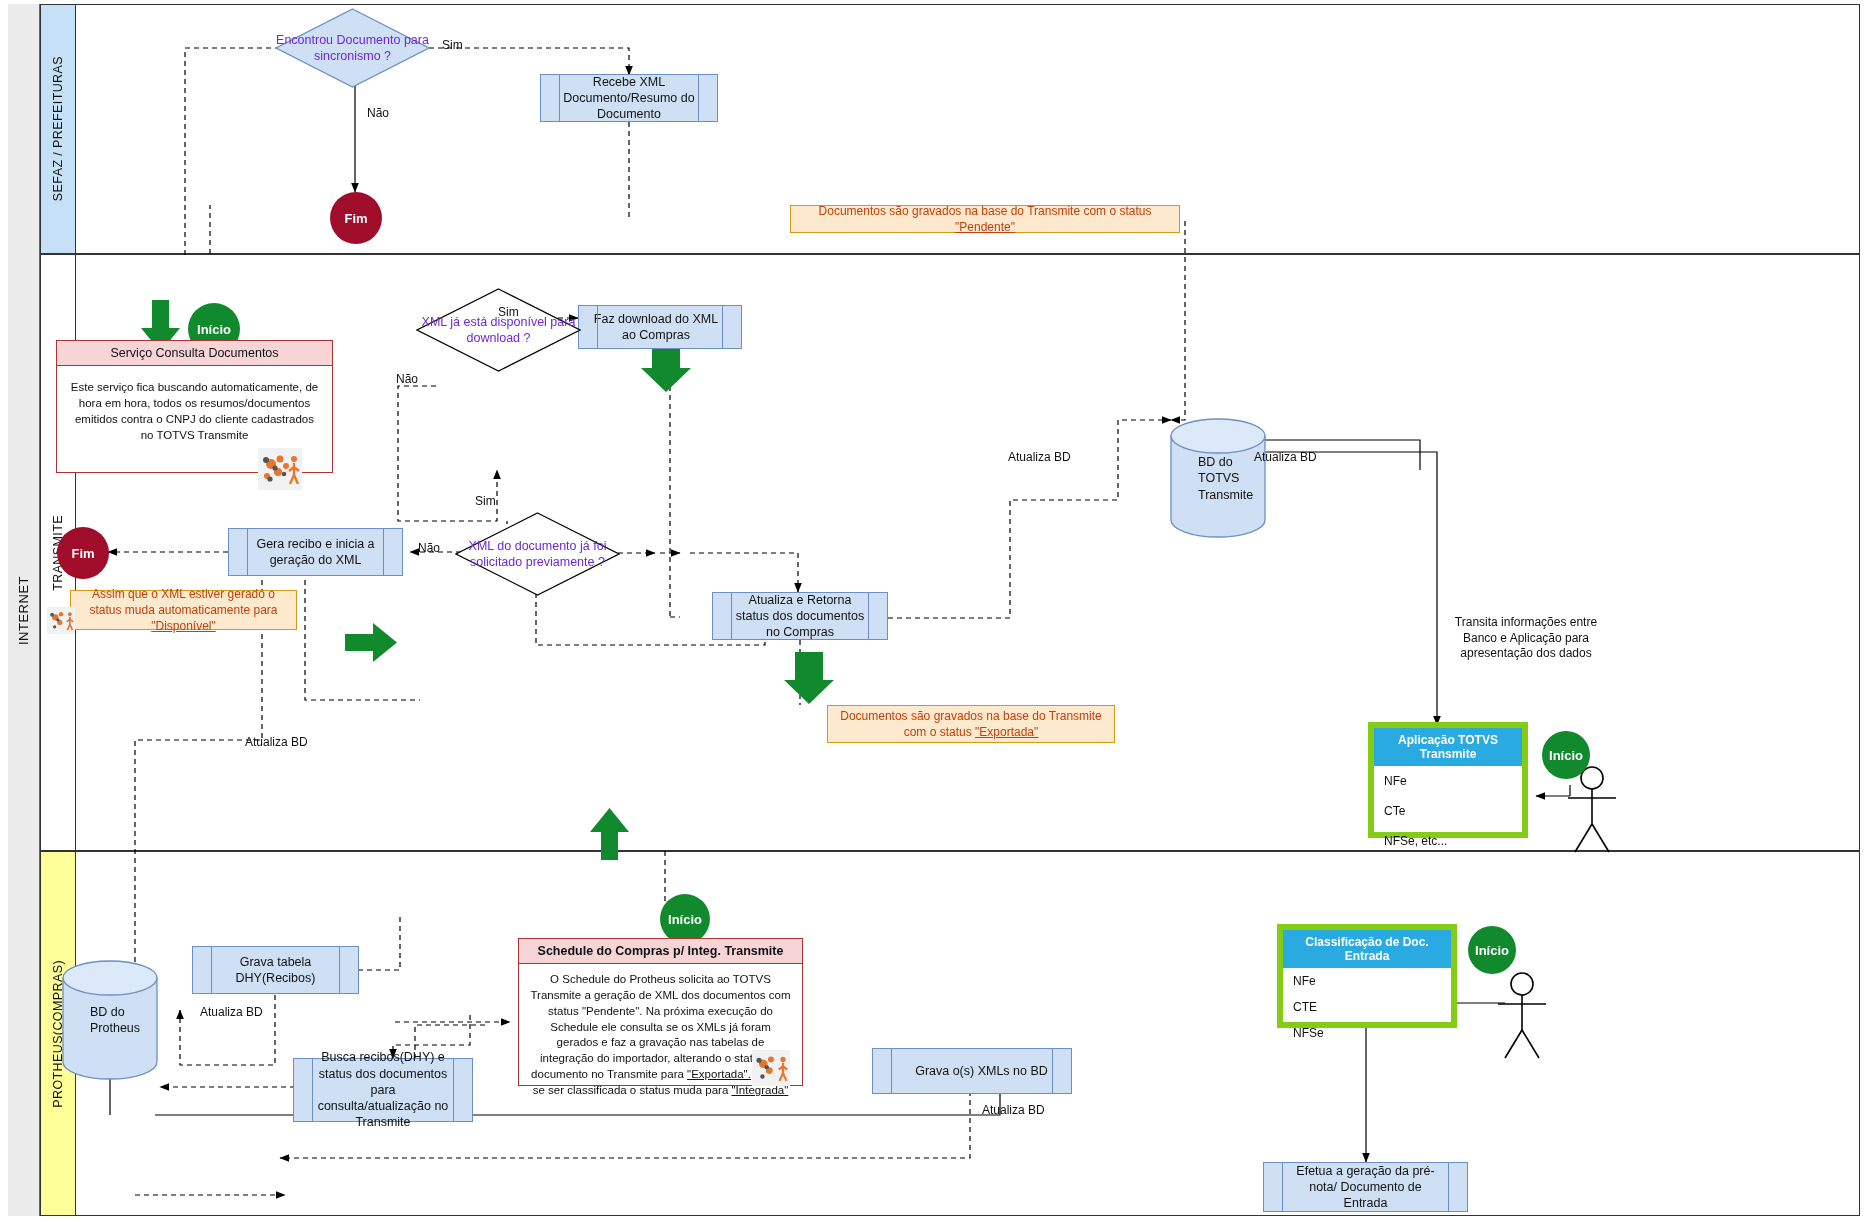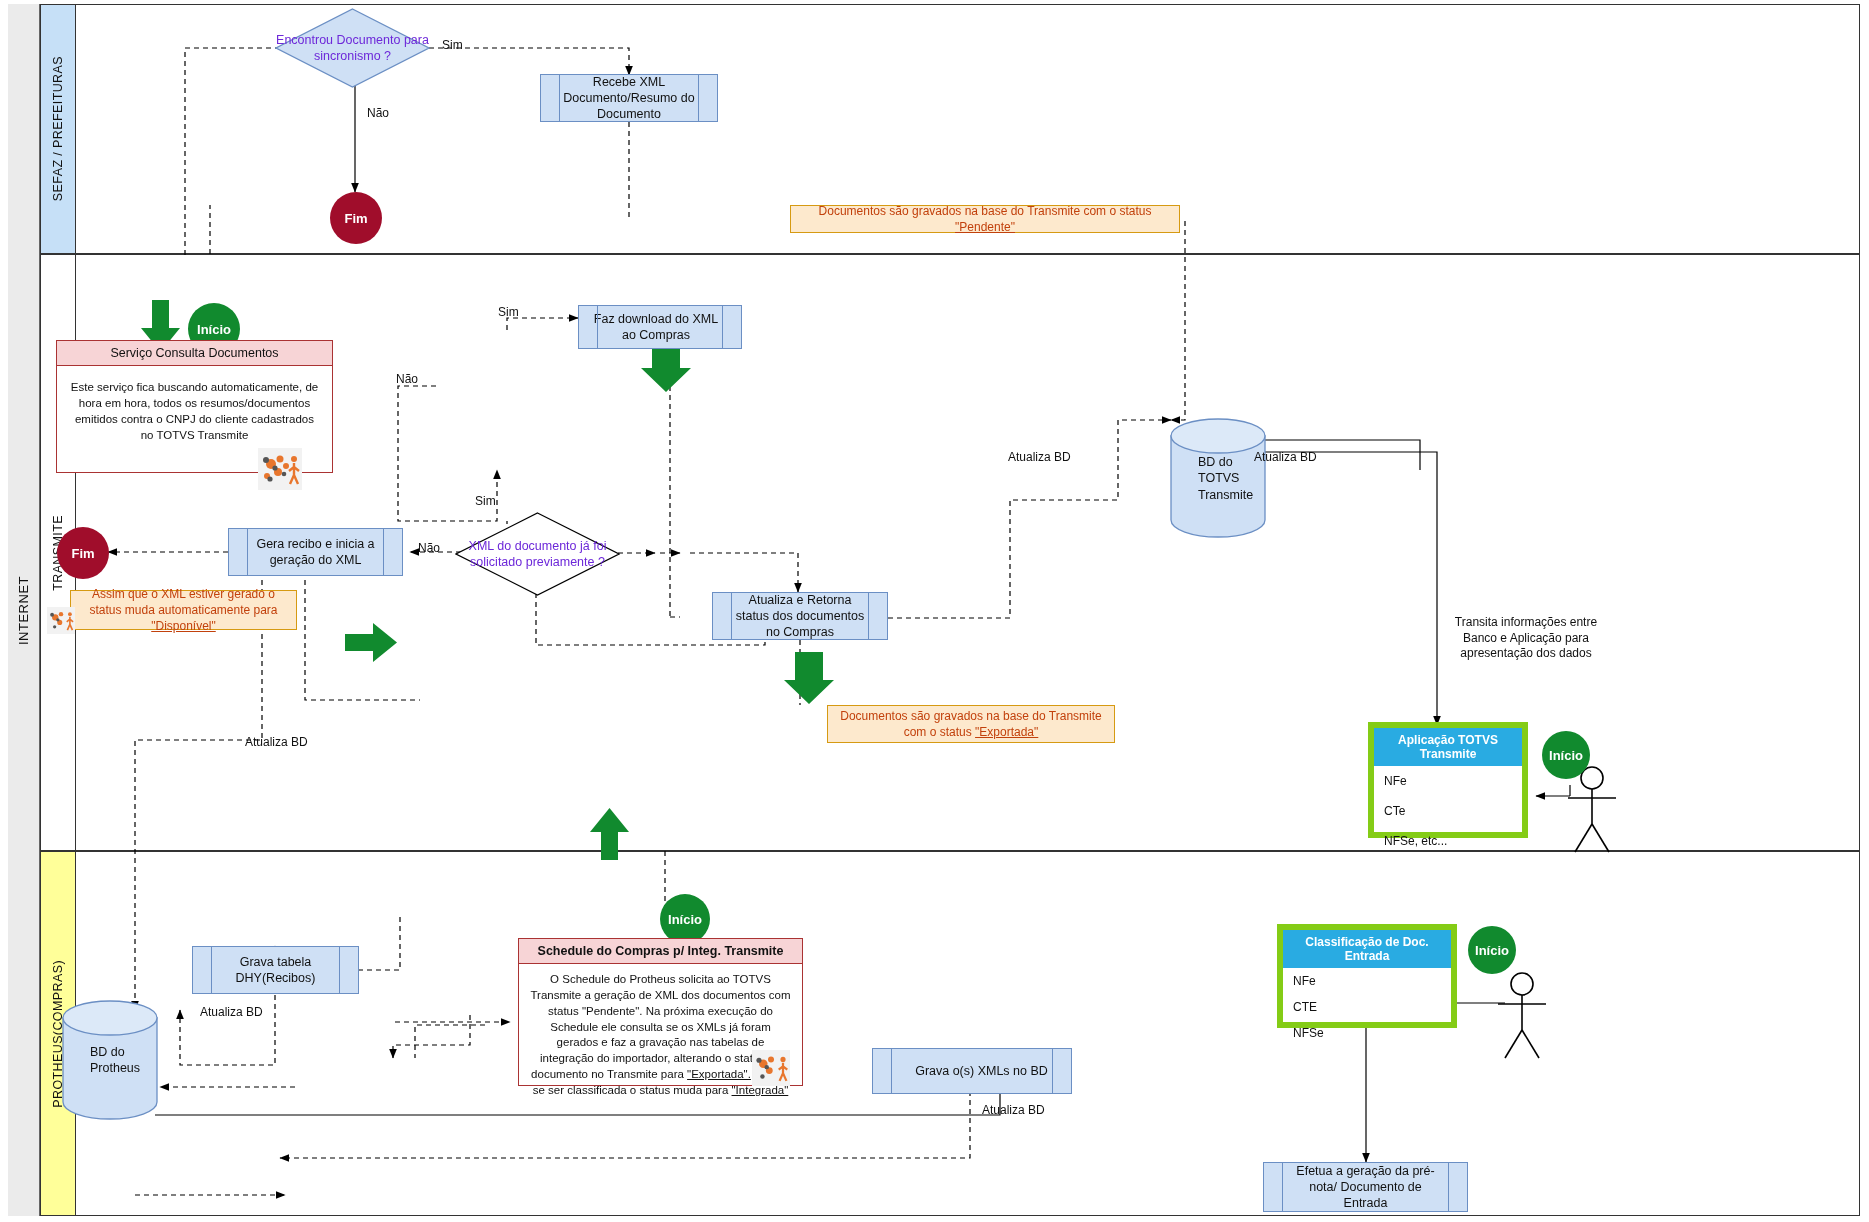--- a/index.html
+++ b/index.html
@@ -243,20 +243,26 @@
         <circle cx="36" cy="11" r="3"></circle>
           <path d="M36 15 l0 12 M36 19 l-5 4 M36 19 l5 4 M36 27 l-4 9 M36 27 l4 9" stroke="#e8762d" stroke-width="2.4" fill="none"></path>
       </g>
     </svg>
   </div>
 
   <div class="proc" style="left:578px;top:305px;width:164px;height:44px;padding-left:14px;">
     <span>Faz download do XML ao Compras</span>
   </div>
 
+  <div class="diamond" style="left:416px;top:288px;width:165px;height:84px;">
+    <svg class="dshape" viewBox="0 0 165 84" preserveAspectRatio="none">
+      <polygon points="82.5,1 164,42 82.5,83 1,42" fill="#fff" stroke="#000" stroke-width="1.2"></polygon>
+    </svg>
+    <div class="dtxt">XML já está disponível para download ?</div>
+  </div>
 
   <div class="diamond" style="left:455px;top:512px;width:165px;height:84px;">
     <svg class="dshape" viewBox="0 0 165 84" preserveAspectRatio="none">
       <polygon points="82.5,1 164,42 82.5,83 1,42" fill="#fff" stroke="#000" stroke-width="1.2"></polygon>
     </svg>
     <div class="dtxt">XML do documento já foi solicitado previamente ?</div>
   </div>
 
   <div class="proc" style="left:228px;top:528px;width:175px;height:48px;">
     <span>Gera recibo e inicia a geração do XML</span>
@@ -346,22 +352,25 @@
           <circle cx="36" cy="11" r="3"></circle>
           <path d="M36 15 l0 12 M36 19 l-5 4 M36 19 l5 4 M36 27 l-4 9 M36 27 l4 9" stroke="#e8762d" stroke-width="2.6" fill="none"></path>
         </g>
     </svg>
   </div>
 
   <div class="proc" style="left:192px;top:946px;width:167px;height:48px;">
     <span>Grava tabela DHY(Recibos)</span>
   </div>
 
-
-  <div class="cyl" style="left:62px;top:1000px;width:112px;height:120px;">
+  <div class="proc" style="left:293px;top:1058px;width:180px;height:64px;">
+    <span>Busca recibos(DHY) e status dos documentos para consulta/atualização no Transmite</span>
+  </div>
+
+  <div class="cyl" style="left:62px;top:960px;width:112px;height:120px;">
     <svg viewBox="0 0 96 120" width="96" height="120">
       <path d="M1,18 L1,102 A47,17 0 0 0 95,102 L95,18 Z" fill="#cfe0f5" stroke="#6b8fc4" stroke-width="1.3"></path>
       <ellipse cx="48" cy="18" rx="47" ry="17" fill="#dce9f8" stroke="#6b8fc4" stroke-width="1.3"></ellipse>
     </svg>
     <div class="ctxt">BD do Protheus</div>
   </div>
 
   <div class="proc" style="left:872px;top:1048px;width:200px;height:46px;padding-left:41px;">
     <span>Grava o(s) XMLs no BD</span>
   </div>

